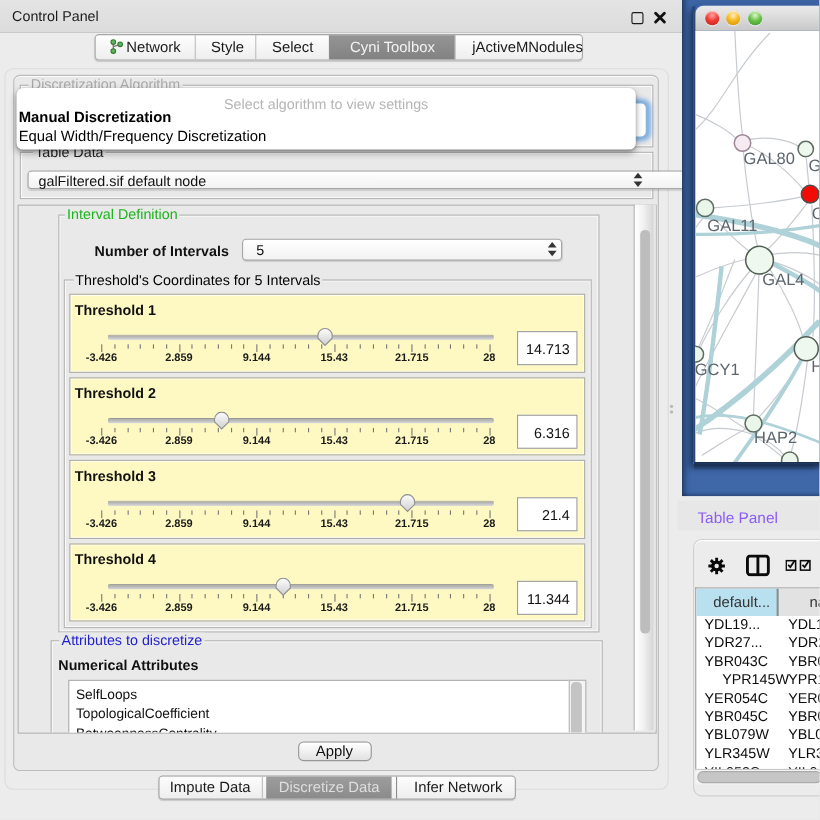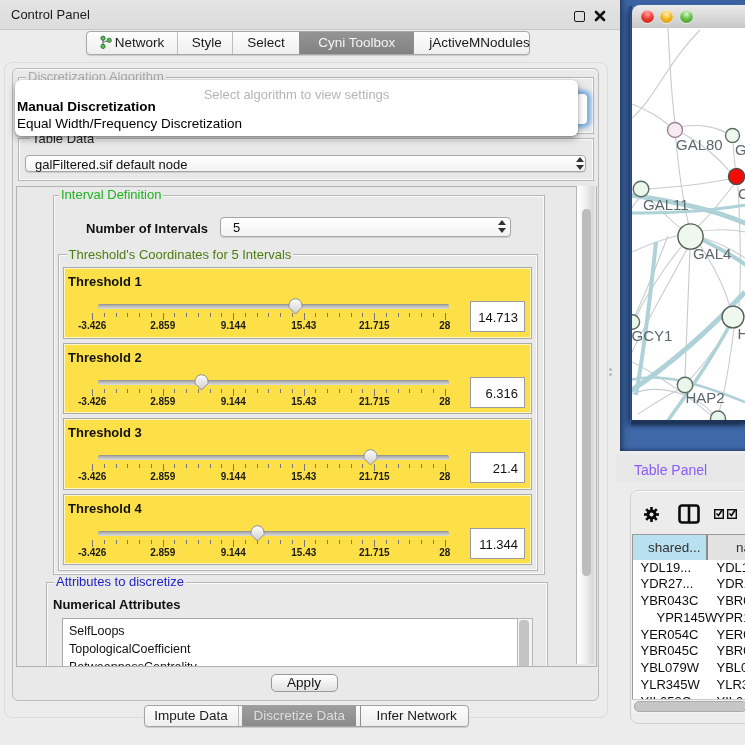--- a/index.html
+++ b/index.html
@@ -3,21 +3,21 @@
 <meta charset="utf-8">
 <style>
   html,body{margin:0;padding:0;}
   body{width:745px;height:745px;background:#ececec;font-family:"Liberation Sans",sans-serif;position:relative;overflow:hidden;}
   .abs{position:absolute;}
   .etched{border:1px solid #b6b6b6;box-shadow:inset 0 0 0 1px rgba(255,255,255,.75);}
   .gtitle{position:absolute;font-size:13px;background:#e9e9e9;padding:0 2px;line-height:14px;white-space:nowrap;}
   .combo{position:absolute;background:linear-gradient(#ffffff,#f2f2f2);border:1px solid #a6a6a6;border-radius:4px;box-shadow:0 1px 1px rgba(0,0,0,.12);}
   .arrup{position:absolute;width:0;height:0;border-left:4px solid transparent;border-right:4px solid transparent;border-bottom:5px solid #333;}
   .arrdn{position:absolute;width:0;height:0;border-left:4px solid transparent;border-right:4px solid transparent;border-top:5px solid #333;}
-  .tbox{position:absolute;left:46.5px;width:466.5px;height:69.5px;background:#fde047;border:1px solid #ababab;box-shadow:inset 0 0 0 1px rgba(255,255,255,.7);}
+  .tbox{position:absolute;left:46.5px;width:466.5px;height:69.5px;background:#fef9c3;border:1px solid #ababab;box-shadow:inset 0 0 0 1px rgba(255,255,255,.7);}
   .tlabel{position:absolute;left:4px;top:6px;font-size:13px;font-weight:bold;color:#111;}
   .track{position:absolute;left:34px;top:36px;width:351px;height:4px;border-radius:2px;background:linear-gradient(#a9a9a9,#dcdcdc);border-top:1px solid #989898;}
   .vbox{position:absolute;left:406px;top:33px;width:55px;height:31px;background:#fff;border:1px solid #9c9c9c;font-size:13px;line-height:31px;text-align:right;padding-right:6px;box-sizing:border-box;color:#111;}
   .thumb{position:absolute;top:30px;width:15px;height:17px;}
   .ticklbl{position:absolute;top:52px;font-size:10px;font-weight:bold;color:#1a1a1a;transform:translateX(-50%);}
   .seg{display:inline-block;height:100%;box-sizing:border-box;text-align:center;}
   .tk,.tK{position:absolute;top:45px;width:1px;background:#777;}
   .tk{height:4px;}.tK{height:7px;}
 </style>
 </head>
@@ -50,37 +50,37 @@
 
 <div class="abs" style="left:12px;top:68px;width:585px;height:631px;background:#e9e9e9;border:1px solid #bcbcbc;border-radius:6px;box-shadow:inset 0 1px 0 rgba(255,255,255,.8);"></div>
 
 <div class="abs etched" style="left:18px;top:77px;width:574px;height:55px;"></div>
 <div class="gtitle" style="left:26px;top:70px;color:#a9a9a9;background:#e9e9e9;">Discretization Algorithm</div>
 
 <div class="abs" style="left:24px;top:92px;width:561px;height:30px;border-radius:6px;background:#fff;border:2px solid #88b4dd;box-shadow:0 0 4px 2px rgba(100,160,225,.8);"></div>
 
 <div class="abs etched" style="left:18px;top:138px;width:574px;height:41px;"></div>
 <div class="gtitle" style="left:30px;top:131.5px;color:#222;">Table Data</div>
-<div class="combo" style="left:25px;top:154.5px;width:559px;height:15.5px;">
+<div class="combo" style="left:25px;top:154.5px;width:559px;height:15.5px;padding-left:46px;">
   <span style="position:absolute;left:9px;top:1px;font-size:13px;color:#111;">galFiltered.sif default node</span>
   <i class="arrup" style="left:550px;top:1px;"></i>
     <i class="arrdn" style="left:550px;top:9px;"></i>
 </div>
 
 <div class="abs" style="left:15.5px;top:185.5px;width:579px;height:479px;border:1px solid #b2b2b2;background:#e9e9e9;overflow:hidden;">
   <div class="abs etched" style="left:36px;top:8.5px;width:490px;height:378px;"></div>
   <div class="gtitle" style="left:42.5px;top:1.5px;color:#1db41d;">Interval Definition</div>
   <div class="abs" style="left:69.5px;top:34.5px;font-size:13px;font-weight:bold;color:#111;">Number of Intervals</div>
   <div class="combo" style="left:203.5px;top:30px;width:289px;height:18px;">
     <span style="position:absolute;left:12px;top:2px;font-size:13px;color:#111;">5</span>
     <i class="arrup" style="left:277px;top:2px;"></i>
       <i class="arrdn" style="left:277px;top:10px;"></i>
   </div>
   <div class="abs etched" style="left:41.5px;top:67.5px;width:478px;height:315px;"></div>
-  <div class="gtitle" style="left:50px;top:61px;color:#4d7c0f;">Threshold's Coordinates for 5 Intervals</div>
+  <div class="gtitle" style="left:50px;top:61px;color:#000000;">Threshold's Coordinates for 5 Intervals</div>
   <div class="tbox" style="top:80.5px;">
   <div class="tlabel">Threshold 1</div>
   <div class="track"></div>
   <i class="tK" style="left:28.2px;"></i>
       <i class="tk" style="left:39.9px;"></i>
       <i class="tk" style="left:51.7px;"></i>
       <i class="tk" style="left:63.4px;"></i>
       <i class="tk" style="left:75.2px;"></i>
       <i class="tk" style="left:86.9px;"></i>
       <i class="tK" style="left:98.7px;"></i>
@@ -400,21 +400,21 @@
   <line x1="11" y1="1.5" x2="11" y2="18.5" stroke="#0b0b0b" stroke-width="2.6"></line>
 </svg>
 <svg class="abs" style="left:714px;top:508px;" width="26" height="11" viewBox="0 0 26 11">
   <rect x="0.7" y="1.7" width="8.6" height="8.6" fill="none" stroke="#0b0b0b" stroke-width="1.4"></rect>
   <path d="M2.5 5.5 L4.5 7.5 L8.5 1.5" fill="none" stroke="#0b0b0b" stroke-width="1.6"></path>
   <rect x="13.7" y="1.7" width="8.6" height="8.6" fill="none" stroke="#0b0b0b" stroke-width="1.4"></rect>
   <path d="M15.5 5.5 L17.5 7.5 L21.5 1.5" fill="none" stroke="#0b0b0b" stroke-width="1.6"></path>
 </svg>
 
 <div class="abs" style="left:631.5px;top:533.5px;width:114px;height:165px;border:1px solid #9a9a9a;border-right:none;background:#fff;overflow:hidden;">
-  <div style="position:absolute;left:0;top:0;width:75.5px;height:25px;background:#b9e0ef;border-right:2px solid #8c8c8c;box-sizing:border-box;text-align:center;font-size:13.5px;line-height:25px;color:#333;padding-left:10px;">shared...</div>
+  <div style="position:absolute;left:0;top:0;width:75.5px;height:25px;background:#b9e0ef;border-right:2px solid #8c8c8c;box-sizing:border-box;text-align:center;font-size:13.5px;line-height:25px;color:#333;padding-left:10px;">default...</div>
   <div style="position:absolute;left:75.5px;top:0;width:40px;height:25px;background:#e2e2e2;font-size:13.5px;line-height:25px;color:#333;padding-left:28px;">na</div>
   <div style="position:absolute;left:0;top:25px;width:114px;font-size:13px;color:#0d0d0d;">
     <div style="height:16.8px;line-height:16.8px;"><span style="padding-left:8px;">YDL19...</span><span style="position:absolute;left:84px;">YDL1</span></div>
     <div style="height:16.8px;line-height:16.8px;"><span style="padding-left:8px;">YDR27...</span><span style="position:absolute;left:84px;">YDR2</span></div>
     <div style="height:16.8px;line-height:16.8px;"><span style="padding-left:8px;">YBR043C</span><span style="position:absolute;left:84px;">YBR0</span></div>
     <div style="height:16.8px;line-height:16.8px;padding-left:16px;"><span style="padding-left:8px;">YPR145W</span><span style="position:absolute;left:84px;">YPR1</span></div>
     <div style="height:16.8px;line-height:16.8px;"><span style="padding-left:8px;">YER054C</span><span style="position:absolute;left:84px;">YER0</span></div>
     <div style="height:16.8px;line-height:16.8px;"><span style="padding-left:8px;">YBR045C</span><span style="position:absolute;left:84px;">YBR0</span></div>
     <div style="height:16.8px;line-height:16.8px;"><span style="padding-left:8px;">YBL079W</span><span style="position:absolute;left:84px;">YBL0</span></div>
     <div style="height:16.8px;line-height:16.8px;"><span style="padding-left:8px;">YLR345W</span><span style="position:absolute;left:84px;">YLR3</span></div>

